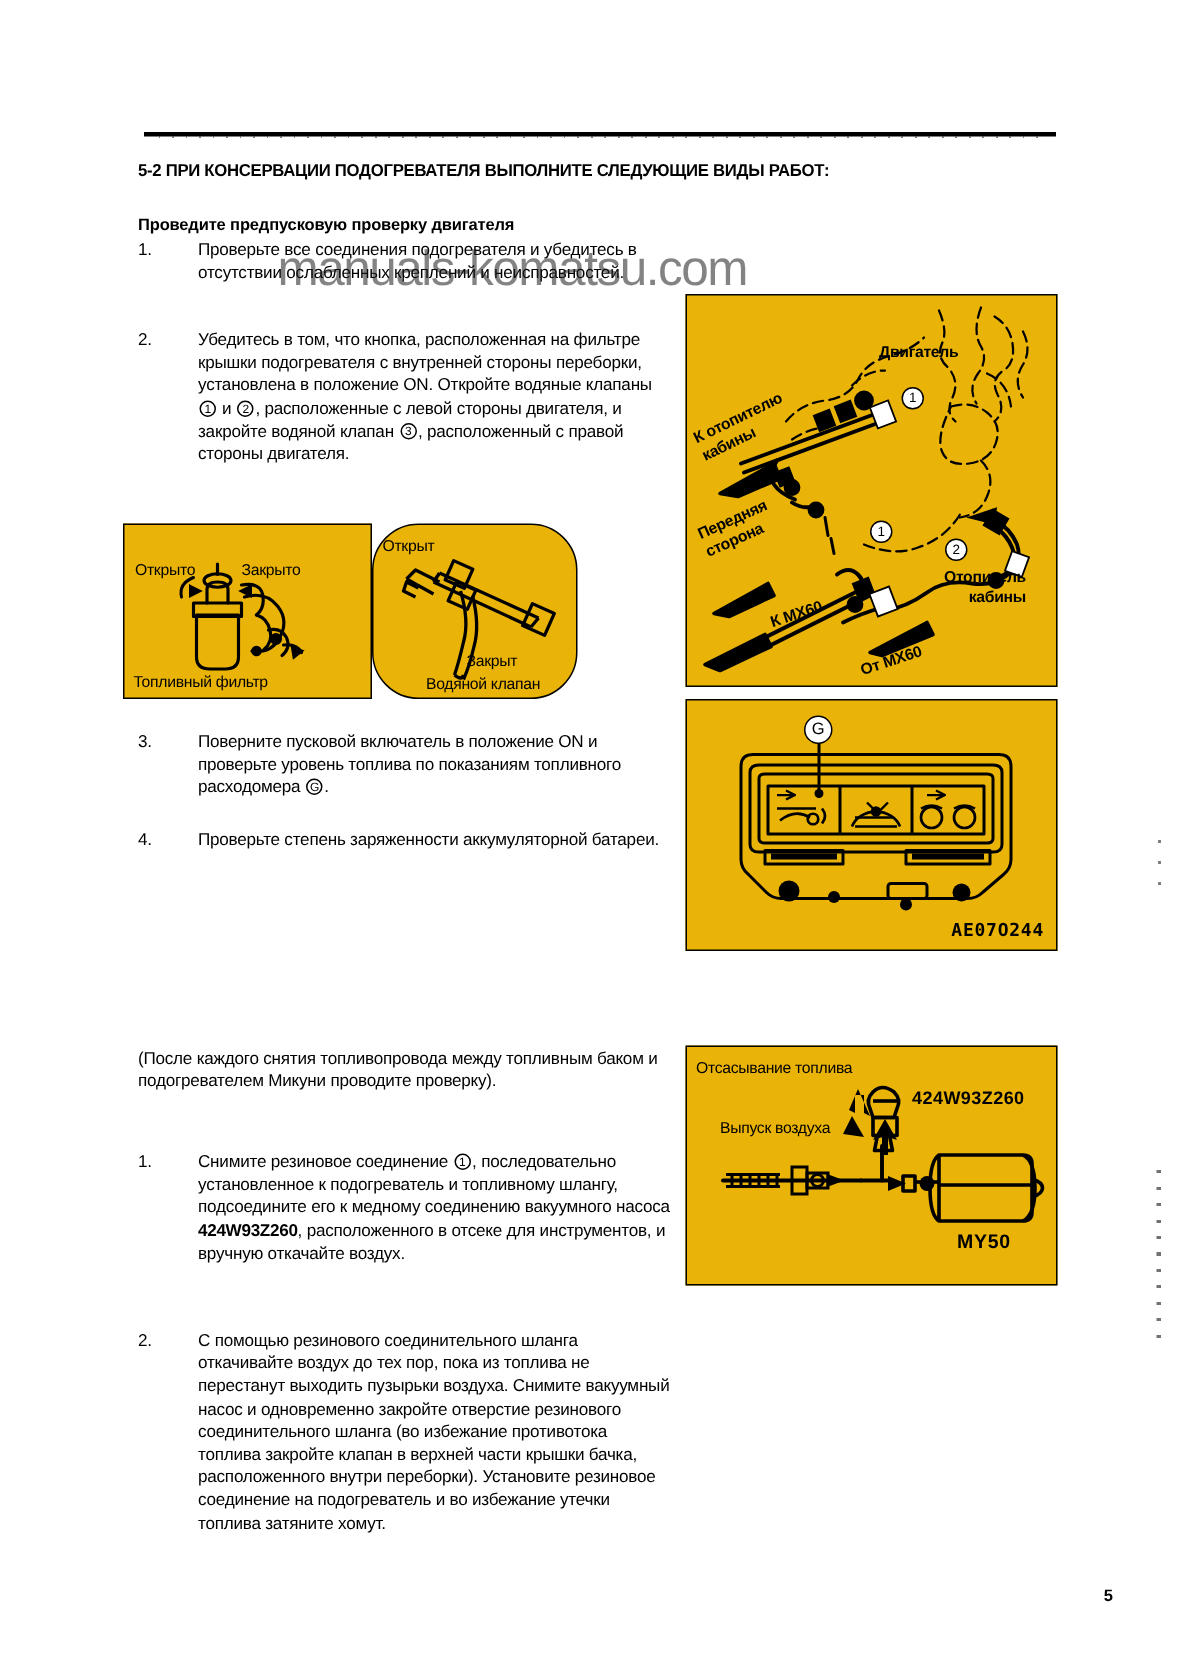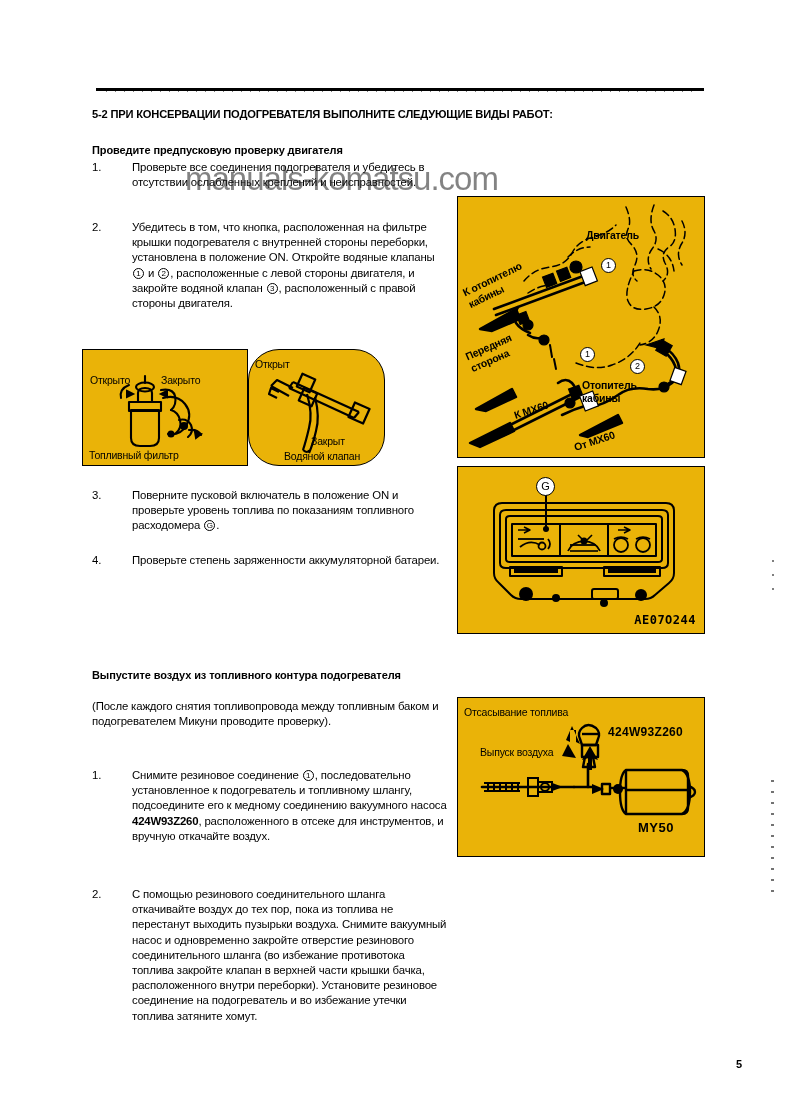--- a/index.html
+++ b/index.html
@@ -230,21 +230,20 @@
   <div class="para" style="left:92px; top:488px;">
     <span class="num">3.</span>
     <span class="txt"><span>Поверните пусковой включатель в положение ON и проверьте уровень топлива по показаниям топливного расходомера </span><span class="circ">G</span><span>.</span></span>
   </div>
 
   <div class="para" style="left:92px; top:553px;">
     <span class="num">4.</span>
     <span class="txt">Проверьте степень заряженности аккумуляторной батареи.</span>
   </div>
 
-  <div class="sub-head" style="top:668px;">Выпустите воздух из топливного контура подогревателя</div>
   <div class="para noindent" style="left:92px; top:699px;">
     <span class="txt">(После каждого снятия топливопровода между топливным баком и подогревателем Микуни проводите проверку).</span>
   </div>
 
   <div class="para" style="left:92px; top:768px;">
     <span class="num">1.</span>
     <span class="txt"><span>Снимите резиновое соединение </span><span class="circ">1</span><span>, последовательно установленное к подогреватель и топливному шлангу, подсоедините его к медному соединению вакуумного насоса </span><b class="pn">424W93Z260</b><span>, расположенного в отсеке для инструментов, и вручную откачайте воздух.</span></span>
   </div>
 
   <div class="para" style="left:92px; top:887px;">
@@ -327,21 +326,21 @@
     </div>
 
     <div class="fig-label bold rot-3" style="left:58px; top:212px;">
       <span>К MX60</span>
     </div>
 
     <div class="fig-label bold rot-3" style="left:118px; top:244px;">
       <span>От MX60</span>
     </div>
 
-    <div class="fig-label bold" style="left:124px; top:182px; width:86px; line-height:13px; text-align:left; white-space:normal;">
+    <div class="fig-label bold" style="left:140px; top:182px; width:86px; line-height:13px; text-align:right; white-space:normal;">
       <span>Отопитель кабины</span>
     </div>
 
     <div class="callout" style="left:143px; top:61px;">1</div>
     <div class="callout" style="left:122px; top:150px;">1</div>
     <div class="callout" style="left:172px; top:162px;">2</div>
   </div>
 
   <div class="fbox" style="left:457px; top:466px; width:248px; height:168px;">
     <svg width="248" height="168" viewBox="0 0 248 168" style="position:absolute;left:0;top:0;">

